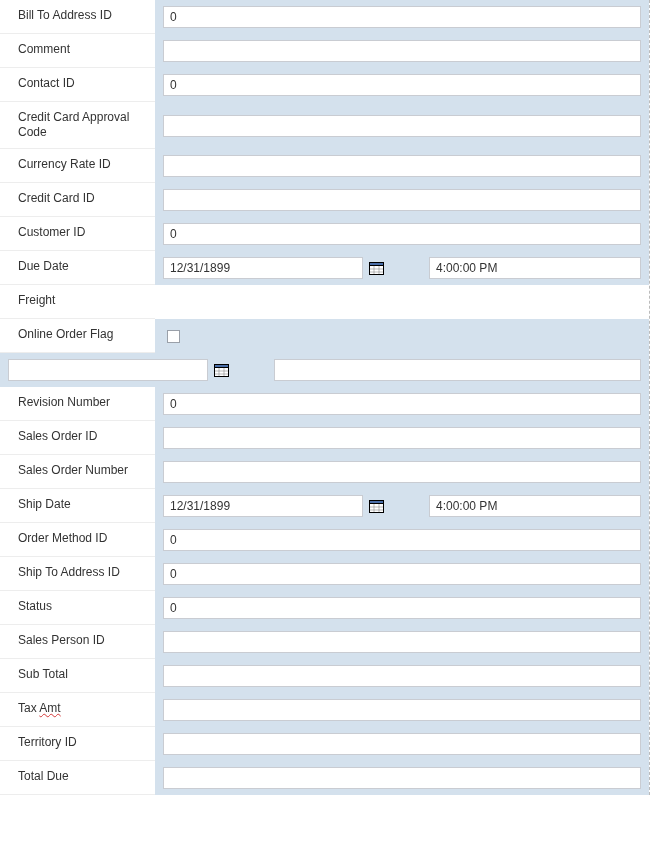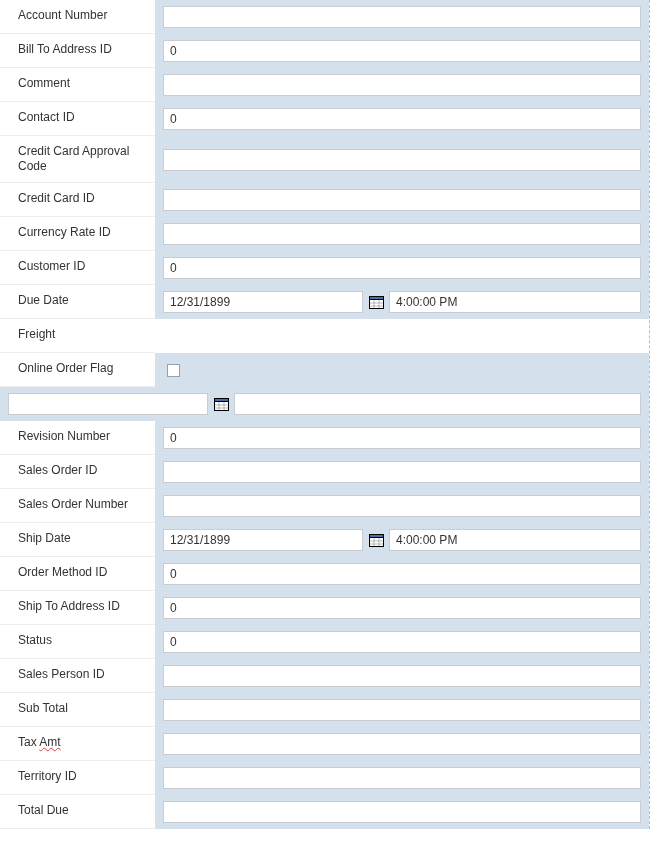--- a/index.html
+++ b/index.html
@@ -41,20 +41,21 @@
     background: #fff;
     padding: 0 6px;
     font: inherit;
     color: #333;
   }
   .text-input.date-input {
     flex: 0 0 200px;
   }
   .text-input.time-input {
     flex: 1 1 auto;
+    margin-left: 40px;
   }
   .cal-btn {
     flex: 0 0 18px;
     height: 18px;
     display: inline-flex;
     align-items: center;
     justify-content: center;
     cursor: pointer;
     background: none;
     border: none;
@@ -76,26 +77,20 @@
     text-decoration: underline wavy #d43a3a;
     text-decoration-thickness: 1px;
     margin-top: 20px;
   }
 </style>
 </head>
 <body>
 
 <div class="form">
 
-  <div class="row">
-    <div class="label-cell">Account Number</div>
-    <div class="value-cell">
-      <input class="text-input" value="" style="">
-    </div>
-  </div>
 
   <div class="row">
     <div class="label-cell">Bill To Address ID</div>
     <div class="value-cell">
       <input class="text-input" value="0" style="">
     </div>
   </div>
 
   <div class="row">
     <div class="label-cell">Comment</div>
@@ -112,28 +107,28 @@
   </div>
 
   <div class="row">
     <div class="label-cell">Credit Card Approval Code</div>
     <div class="value-cell">
       <input class="text-input" value="" style="">
     </div>
   </div>
 
   <div class="row">
+    <div class="label-cell">Currency Rate ID</div>
+    <div class="value-cell">
+      <input class="text-input" value="" style="">
+    </div>
+  </div>
+
+  <div class="row">
     <div class="label-cell">Credit Card ID</div>
-    <div class="value-cell">
-      <input class="text-input" value="" style="">
-    </div>
-  </div>
-
-  <div class="row">
-    <div class="label-cell">Currency Rate ID</div>
     <div class="value-cell">
       <input class="text-input" value="" style="">
     </div>
   </div>
 
   <div class="row">
     <div class="label-cell">Customer ID</div>
     <div class="value-cell">
       <input class="text-input" value="0" style="">
     </div>

